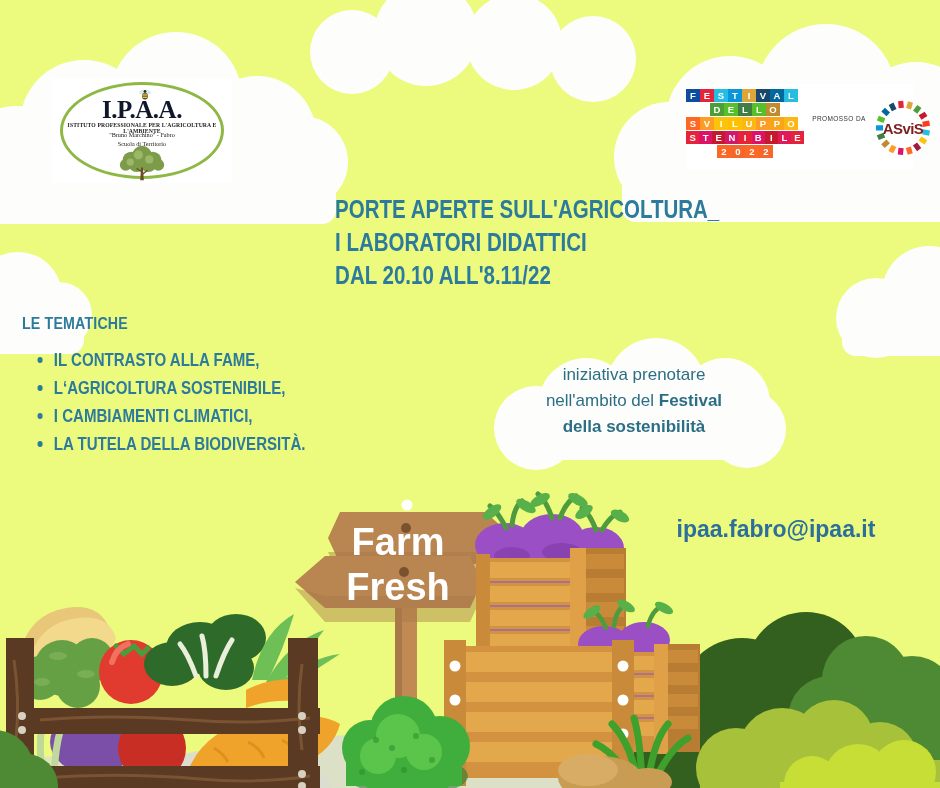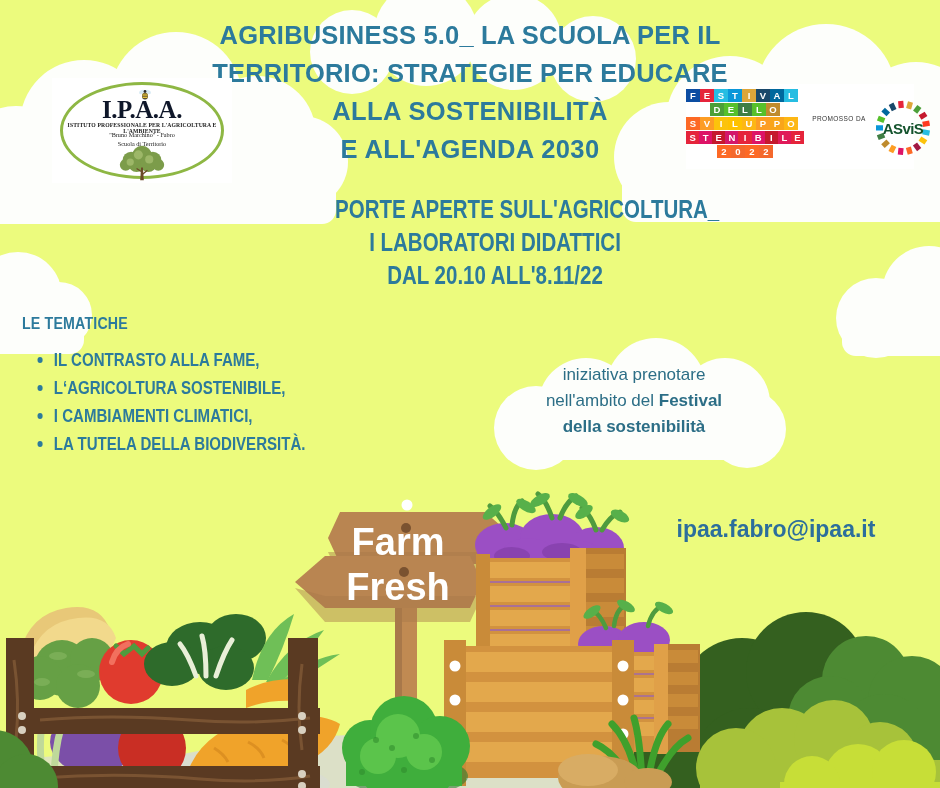--- a/index.html
+++ b/index.html
@@ -96,27 +96,27 @@
   #promosso {
     position:absolute; left:124px; top:30px; width:58px; text-align:center;
     font-family:"Liberation Sans", sans-serif; font-size:6.5px;
     color:#333; line-height:9px; letter-spacing:0.4px;
   }
   #asvis { position:absolute; left:186px; top:16px; width:62px; height:56px; }
   #asvis-word {
     position:absolute; left:0; top:0; width:62px; height:56px;
     display:flex; align-items:center; justify-content:center;
     font-family:"Liberation Sans", sans-serif; font-weight:bold;
-    font-size:15px; color:#14532d; letter-spacing:-0.6px;
+    font-size:15px; color:#7f1d1d; letter-spacing:-0.6px;
   }
 
   
   #subtitle-block {
     position:absolute; left:300px; top:193px; width:390px;
-    text-align:center; z-index:14;
+    z-index:14;
   }
   #subtitle-block .sline {
     font-family:"Liberation Sans Narrow","Liberation Sans",sans-serif;
     font-weight:bold; font-size:25px; line-height:33px;
     color:#2C7A9C; white-space:nowrap;
     transform:scaleX(0.82); transform-origin:center;
   }
 
   
   .listblock { position:absolute; z-index:14; }
@@ -208,26 +208,20 @@
     <div class="base" style="left:6px; top:66px; width:160px; height:52px;"></div>
   </div>
 
   <div class="cloud" style="left:-70px; top:246px; width:150px; height:110px; z-index:4;">
     <i style="left:0px;  top:34px; width:76px; height:76px;"></i>
     <i style="left:44px; top:6px;  width:88px; height:88px;"></i>
     <i style="left:96px; top:36px; width:66px; height:66px;"></i>
     <div class="base" style="left:4px; top:60px; width:150px; height:48px;"></div>
   </div>
 
-  <div id="title-block">
-    <div class="tline r1">AGRIBUSINESS 5.0_ LA SCUOLA PER IL</div>
-    <div class="tline r2">TERRITORIO: STRATEGIE PER EDUCARE</div>
-    <div class="tline r3">ALLA SOSTENIBILITÀ</div>
-    <div class="tline r4">E ALL'AGENDA 2030</div>
-  </div>
 
   <div id="ipaa-logo">
     <div id="ipaa-oval"></div>
     <svg id="ipaa-bee" viewBox="0 0 20 18">
       <ellipse cx="10" cy="11" rx="4.2" ry="5" fill="#2b2b2b"></ellipse>
       <path d="M6.3 8.5 h7.4 M6.1 11 h7.8 M6.6 13.4 h6.8" stroke="#E8C33A" stroke-width="1.6"></path>
       <ellipse cx="5.4" cy="5.4" rx="4.2" ry="2.6" fill="#cfe6f2" opacity=".85" transform="rotate(-28 5.4 5.4)"></ellipse>
       <ellipse cx="14.6" cy="5.4" rx="4.2" ry="2.6" fill="#cfe6f2" opacity=".85" transform="rotate(28 14.6 5.4)"></ellipse>
       <circle cx="10" cy="4.6" r="2" fill="#2b2b2b"></circle>
     </svg>

